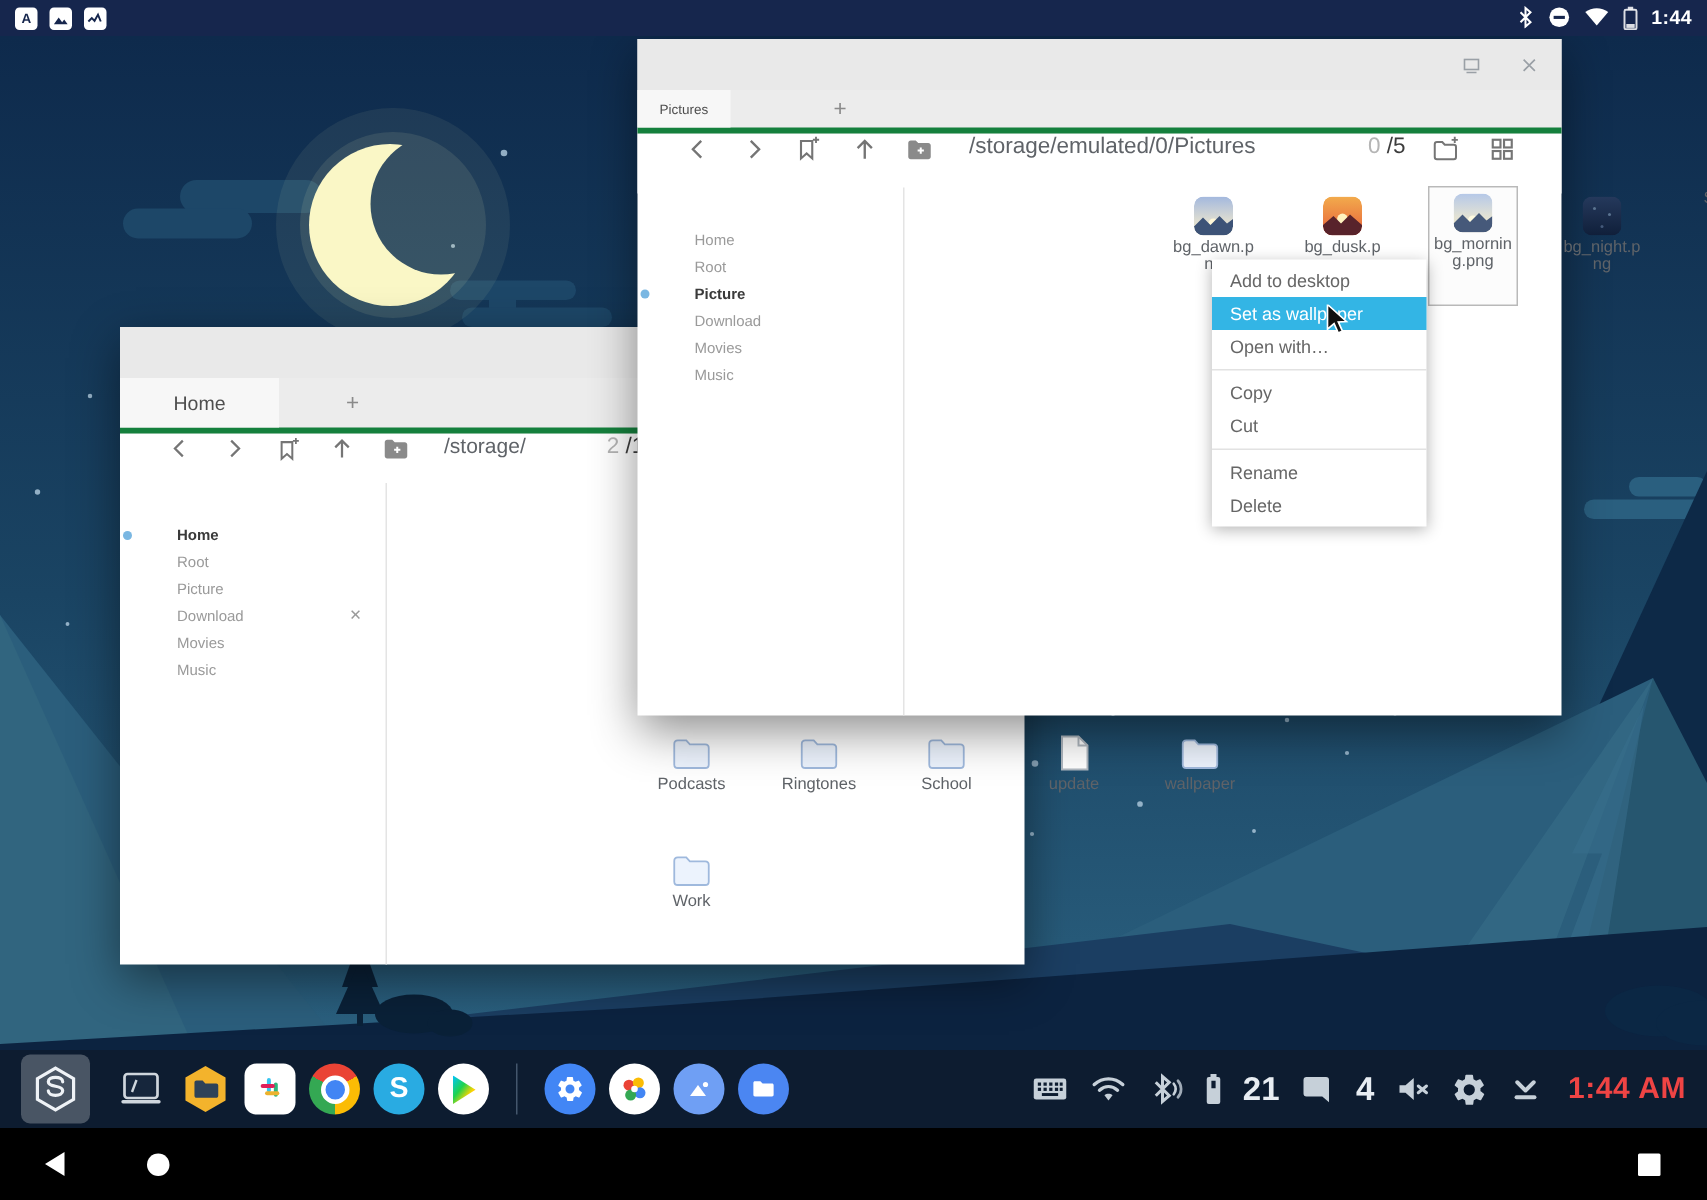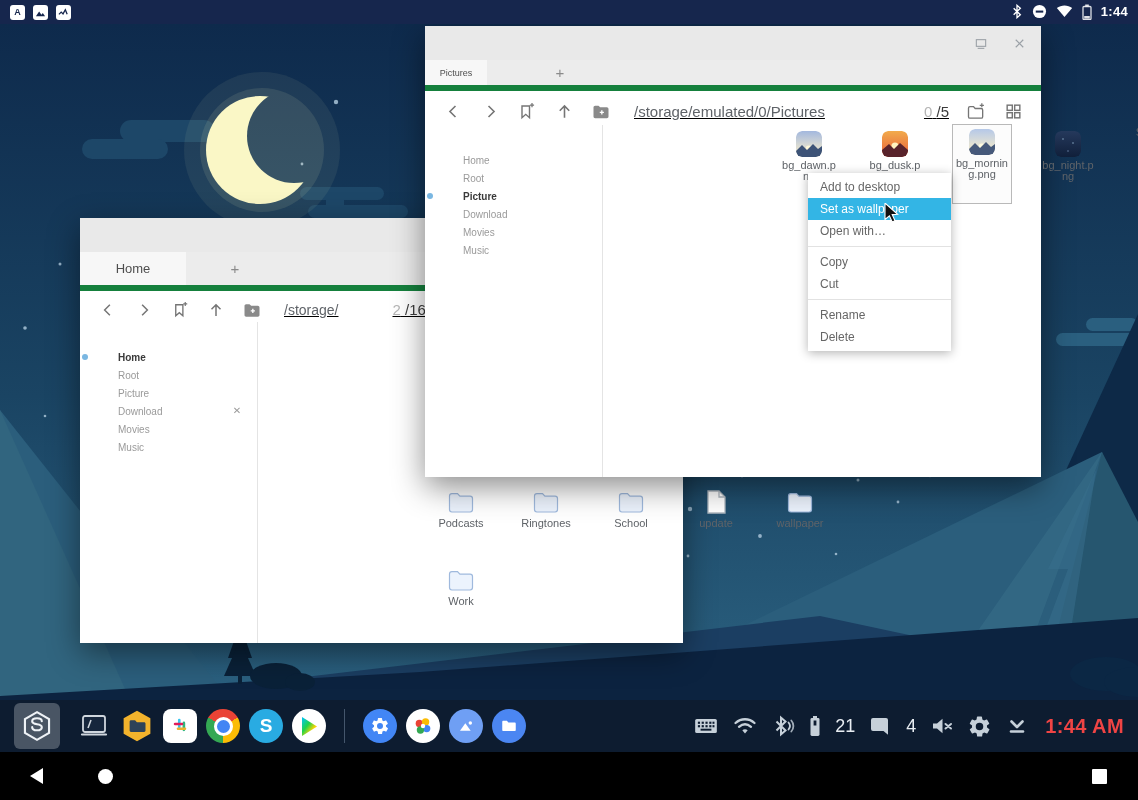--- a/index.html
+++ b/index.html
@@ -17,30 +17,30 @@
   
   .desktop{position:absolute;top:24px;left:0;width:1138px;height:676px;z-index:0;}
 
   
   .window{position:absolute;background:#fff;box-shadow:0 10px 30px rgba(0,0,0,.45);}
   .back-window{left:80px;top:218px;width:603px;height:425px;z-index:10;}
   .front-window{left:425px;top:26px;width:616px;height:451px;z-index:20;}
   .titlebar{height:34px;background:#e9e9e9;position:relative;}
   .winbtns{position:absolute;right:14px;top:0;height:34px;display:flex;align-items:center;gap:22px;}
   .winbtn{width:16px;height:16px;display:flex;align-items:center;justify-content:center;cursor:default;}
-  .tabbar{position:relative;background:#ececec;border-bottom:6px solid #15803d;}
+  .tabbar{position:relative;background:#ececec;border-bottom:4px solid #15803d;}
   .front-window .tabbar{height:25px;}
   .back-window .tabbar{height:33px;}
   .tab{position:absolute;left:0;top:0;bottom:0;background:#f7f7f7;display:flex;align-items:center;justify-content:center;color:#4e4e4e;}
   .front-window .tab{width:62px;font-size:9px;}
   .back-window .tab{width:106px;font-size:13px;}
   .tab-add{position:absolute;top:0;bottom:0;width:30px;display:flex;align-items:center;justify-content:center;color:#8a8a8a;font-size:15px;font-weight:300;}
   .front-window .tab-add{left:120px;}
   .back-window .tab-add{left:140px;}
-  .toolbar{display:flex;align-items:center;padding:0 18px;box-sizing:border-box;background:#fff;text-decoration:underline;}
+  .toolbar{display:flex;padding:0 30px;box-sizing:border-box;background:#fff;}
   .front-window .toolbar{height:40px;gap:17px;}
   .back-window .toolbar{height:37px;gap:16px;}
   .tbicon{width:20px;height:20px;display:flex;align-items:center;justify-content:center;}
   .pathtext{font-size:15px;color:#5f6368;margin-left:6px;white-space:nowrap;}
   .back-window .pathtext{font-size:14px;}
   .spacer{flex:1;}
   .count{font-size:15px;white-space:nowrap;}
   .count .sel{color:#b5b5b5;}
   .count .tot{color:#3c3c3c;}
   .back-window .count{margin-left:38px;}
@@ -74,21 +74,21 @@
   .appicon{width:34px;height:34px;border-radius:50%;display:flex;align-items:center;justify-content:center;position:relative;flex:none;}
   .chrome-bg{background:conic-gradient(from -60deg,#ea4335 0 120deg,#fbbc05 120deg 240deg,#34a853 240deg 360deg);}
   .chrome-center{width:13px;height:13px;background:#4285f4;border:3px solid #fff;border-radius:50%;}
   .skype-bg{background:#29abe2;color:#fff;font-size:19px;font-weight:bold;}
   .white-bg{background:#fff;}
   .blue-bg{background:#4286f5;}
   .blue2-bg{background:#6f9ff4;}
   .blue3-bg{background:#4b86f2;}
   .tb-sep{width:1px;height:34px;background:#44566c;margin:0 9px;}
   .tb-right{display:flex;align-items:center;gap:13px;color:#c6d0d9;}
-  .tb-num{font-size:18px;font-weight:normal;color:#e8edf2;}
+  .tb-num{font-size:22px;font-weight:bold;color:#e8edf2;}
   .tb-time{font-size:20px;font-weight:bold;color:#ef4444;letter-spacing:.4px;margin-left:3px;}
   .trayicon{display:flex;align-items:center;justify-content:center;}
 
   
   .navbar{position:absolute;left:0;top:752px;width:100%;height:48px;background:#000;z-index:55;}
   .nav-back{position:absolute;left:30px;top:16px;width:0;height:0;border-top:8px solid transparent;border-bottom:8px solid transparent;border-right:13px solid #fff;}
   .nav-home{position:absolute;left:98px;top:17px;width:15px;height:15px;border-radius:50%;background:#fff;}
   .nav-recents{position:absolute;right:31px;top:17px;width:15px;height:15px;background:#fff;border-radius:1px;}
 </style>
 </head>

